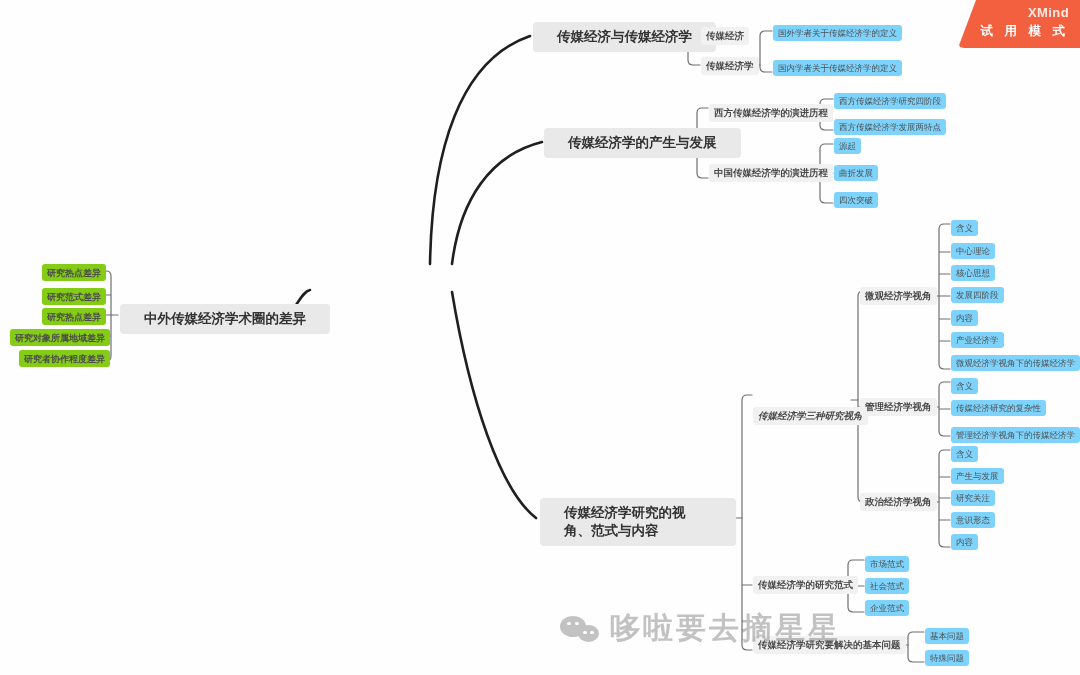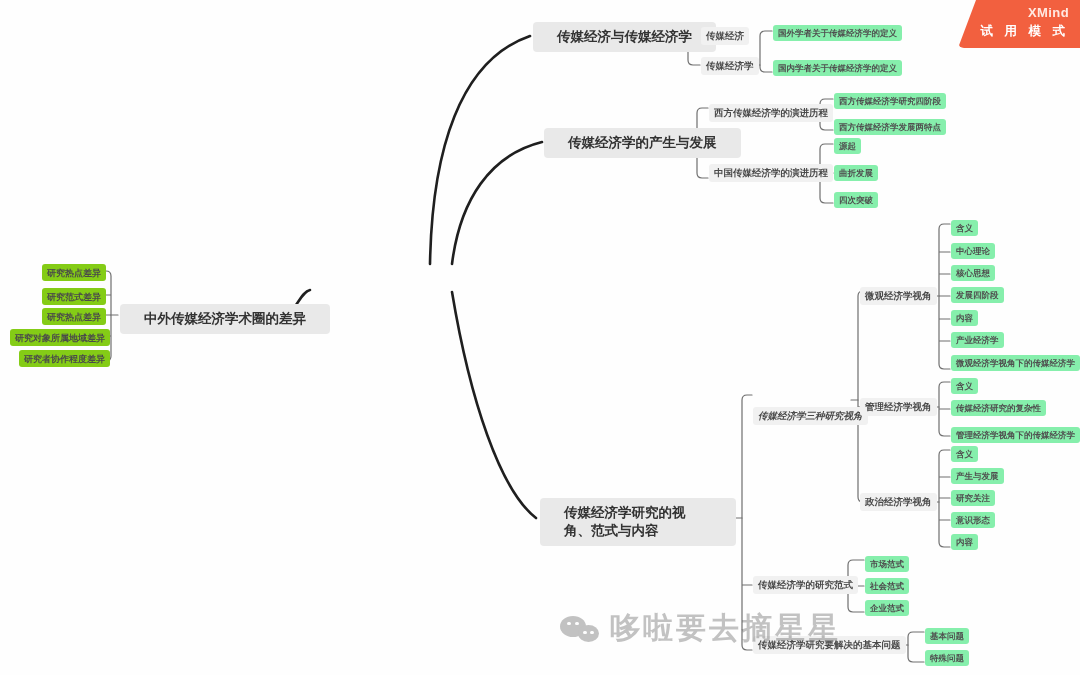--- a/index.html
+++ b/index.html
@@ -62,24 +62,24 @@
   .node-sub {
     background: #f1f1f1;
     color: #4a4a4a;
     font-size: 9.5px;
     font-weight: bold;
     border-radius: 3px;
     padding: 2.5px 5px;
   }
 
   .node-leaf {
-    background: #86efac;
+    background: #7dd3fc;
     color: #4f4f4f;
     font-size: 8.5px;
-    font-weight: bold;
+    font-weight: normal;
     border-radius: 3px;
     padding: 2.5px 5px;
   }
 
   .node-left-leaf {
     background: #84cc16;
     color: #4a4a4a;
     font-size: 9px;
     font-weight: bold;
     border-radius: 3px;

